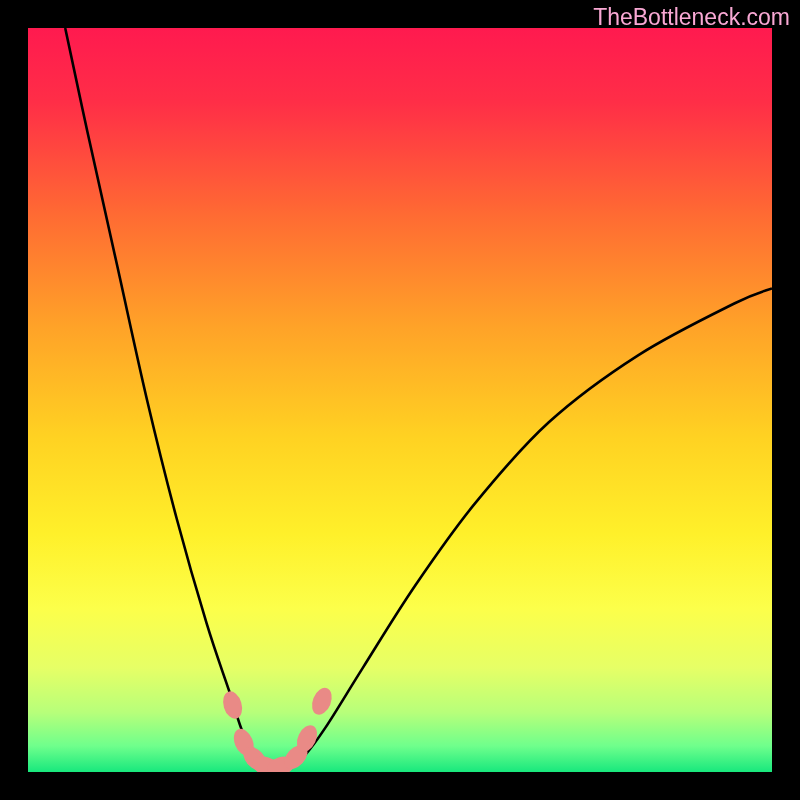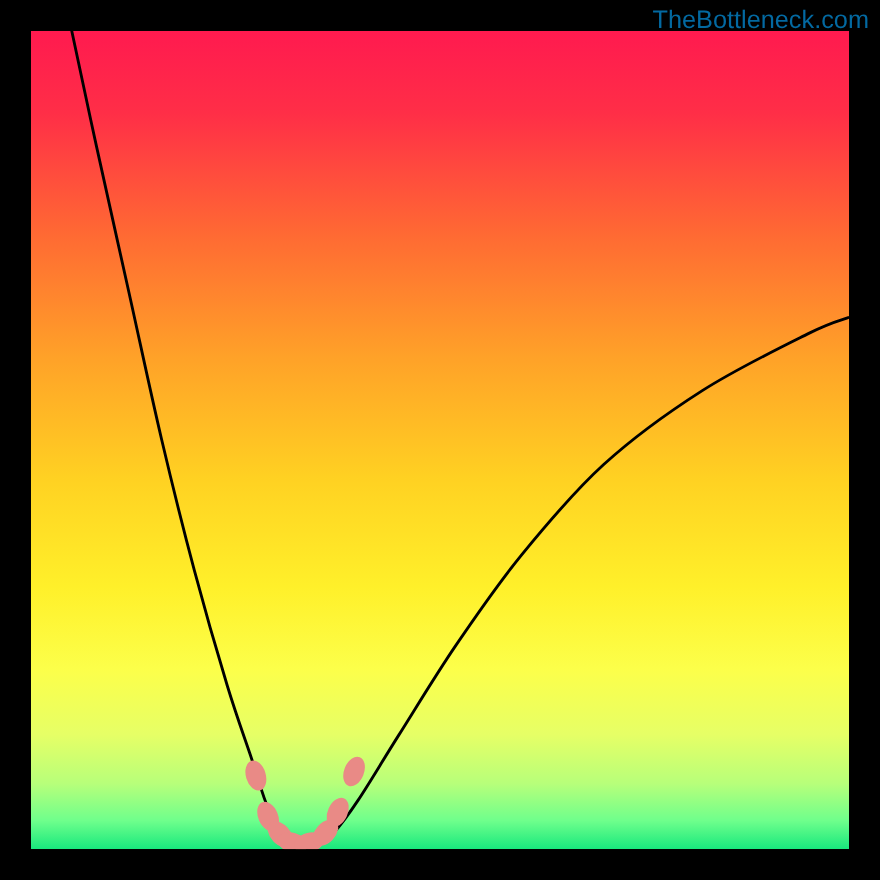--- a/index.html
+++ b/index.html
@@ -23,21 +23,21 @@
     top: 28px;
     left: 28px;
     width: 744px;
     height: 744px;
     overflow: hidden;
   }
   .watermark {
     position: absolute;
     top: 4px;
     right: 10px;
-    color: #0369a1;
+    color: #f9a8d4;
     font-size: 23px;
     font-weight: 400;
     letter-spacing: 0px;
     font-family: Arial, Helvetica, sans-serif;
   }
   svg { display: block; }
 </style>
 </head>
 <body>
 

